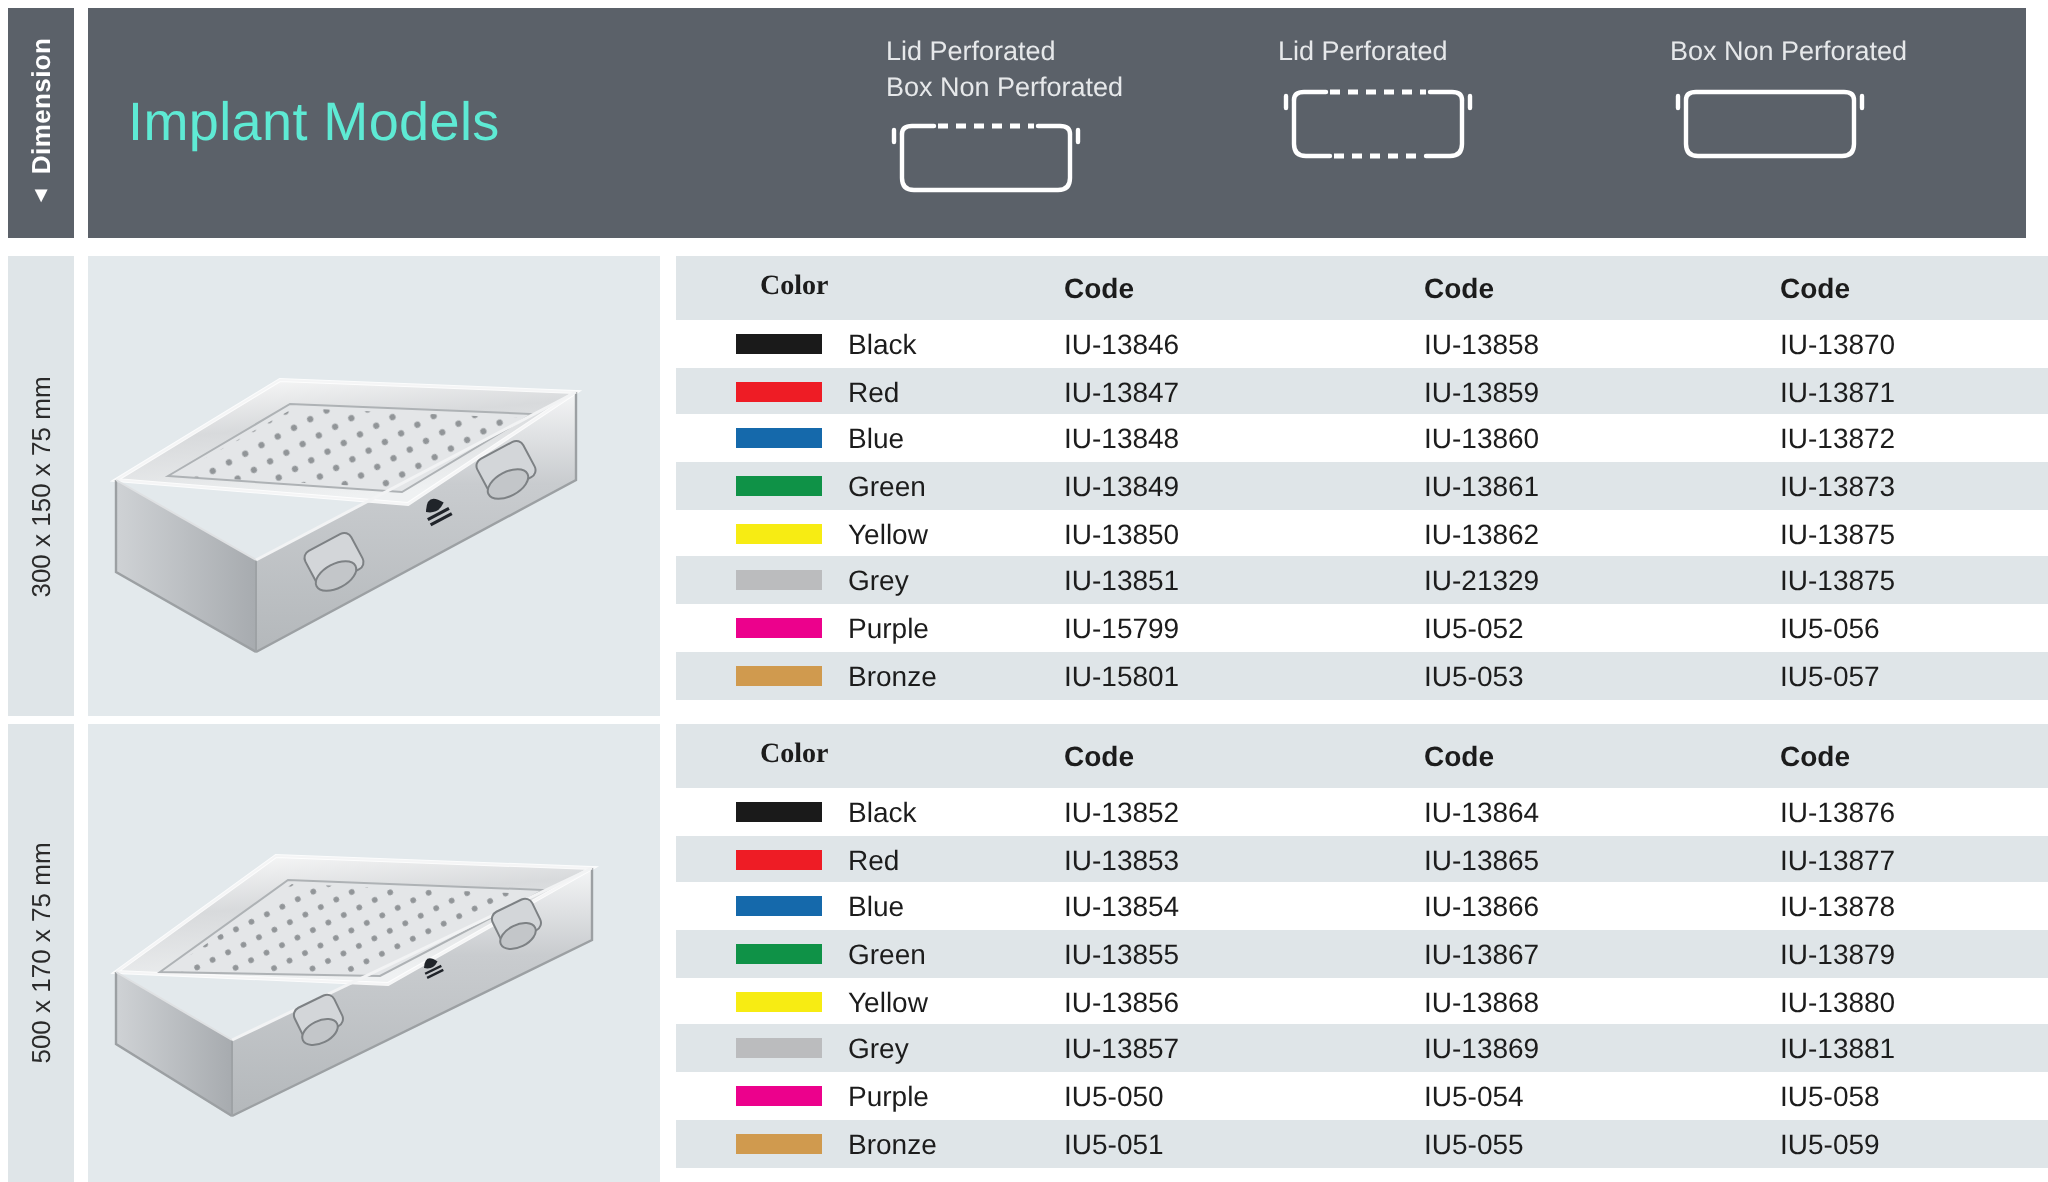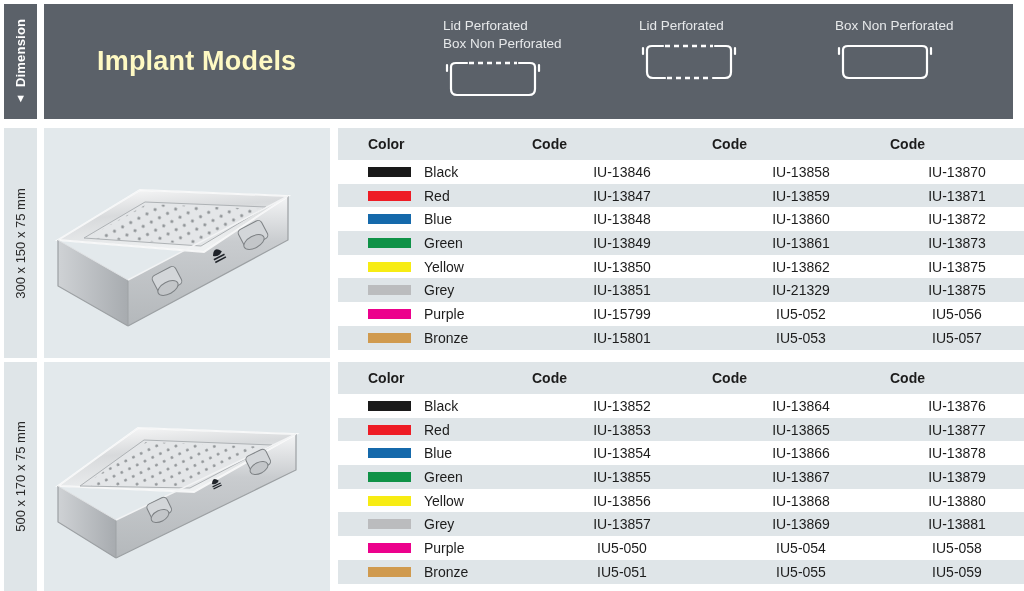--- a/index.html
+++ b/index.html
@@ -32,23 +32,23 @@
   
   .header {
     position: absolute; left: 44px; top: 4px;
     width: 969px; height: 115px;
     background: #5b6169;
     display: flex; align-items: stretch;
   }
   .header-title {
     width: 420px;
     display: flex; align-items: center;
-    padding-left: 53px;
-    color: #fef9c3;
-    font-size: 27px; font-weight: bold;
+    padding-left: 20px;
+    color: #5eead4;
+    font-size: 27px; font-weight: normal;
     letter-spacing: .2px;
   }
   .header-cols { flex: 1; display: flex; position: relative; }
   .hcol {
     width: 178px;
     padding-top: 13px;
     color: #e6e8ea;
     text-align: left;
   }
   .hcol:nth-child(1){ margin-left: 16px; }
@@ -98,40 +98,40 @@
   col.c-code3 { width: 134px; }
 
   thead th {
     background: #dfe5e8;
     height: 32px;
     font-size: 14px; font-weight: bold;
     color: #1c1c1c;
     text-align: left;
     vertical-align: middle;
   }
-  thead th.th-color { padding-left: 30px; }
+  thead th.th-color { padding-left: 42px; font-family: Liberation Serif, serif; }
   thead th.th-code  { padding-left: 0px; }
 
   tbody tr { height: 23.7px; }
   tbody tr.odd  { background: #ffffff; }
   tbody tr.even { background: #dfe5e8; padding-left: 48px; }
   tbody td {
     font-size: 14px; color: #1c1c1c;
     vertical-align: middle;
     white-space: nowrap;
   }
   td.td-color { padding-left: 30px; }
   .swatch-wrap { display: flex; align-items: center; gap: 13px; }
   .swatch {
     width: 43px; height: 10px;
     display: inline-block;
     flex: none;
   }
   .color-name { font-size: 14px; color: #1c1c1c; }
-  td.td-code { padding-left: 0px; text-align: center; }
+  td.td-code { padding-left: 0px; }
 </style>
 </head>
 <body>
 
 <div class="page">
 
   <div class="dim-tab">
     <div class="dim-tab-inner">
       <span>Dimension</span>
       <span class="dim-caret">▼</span>

